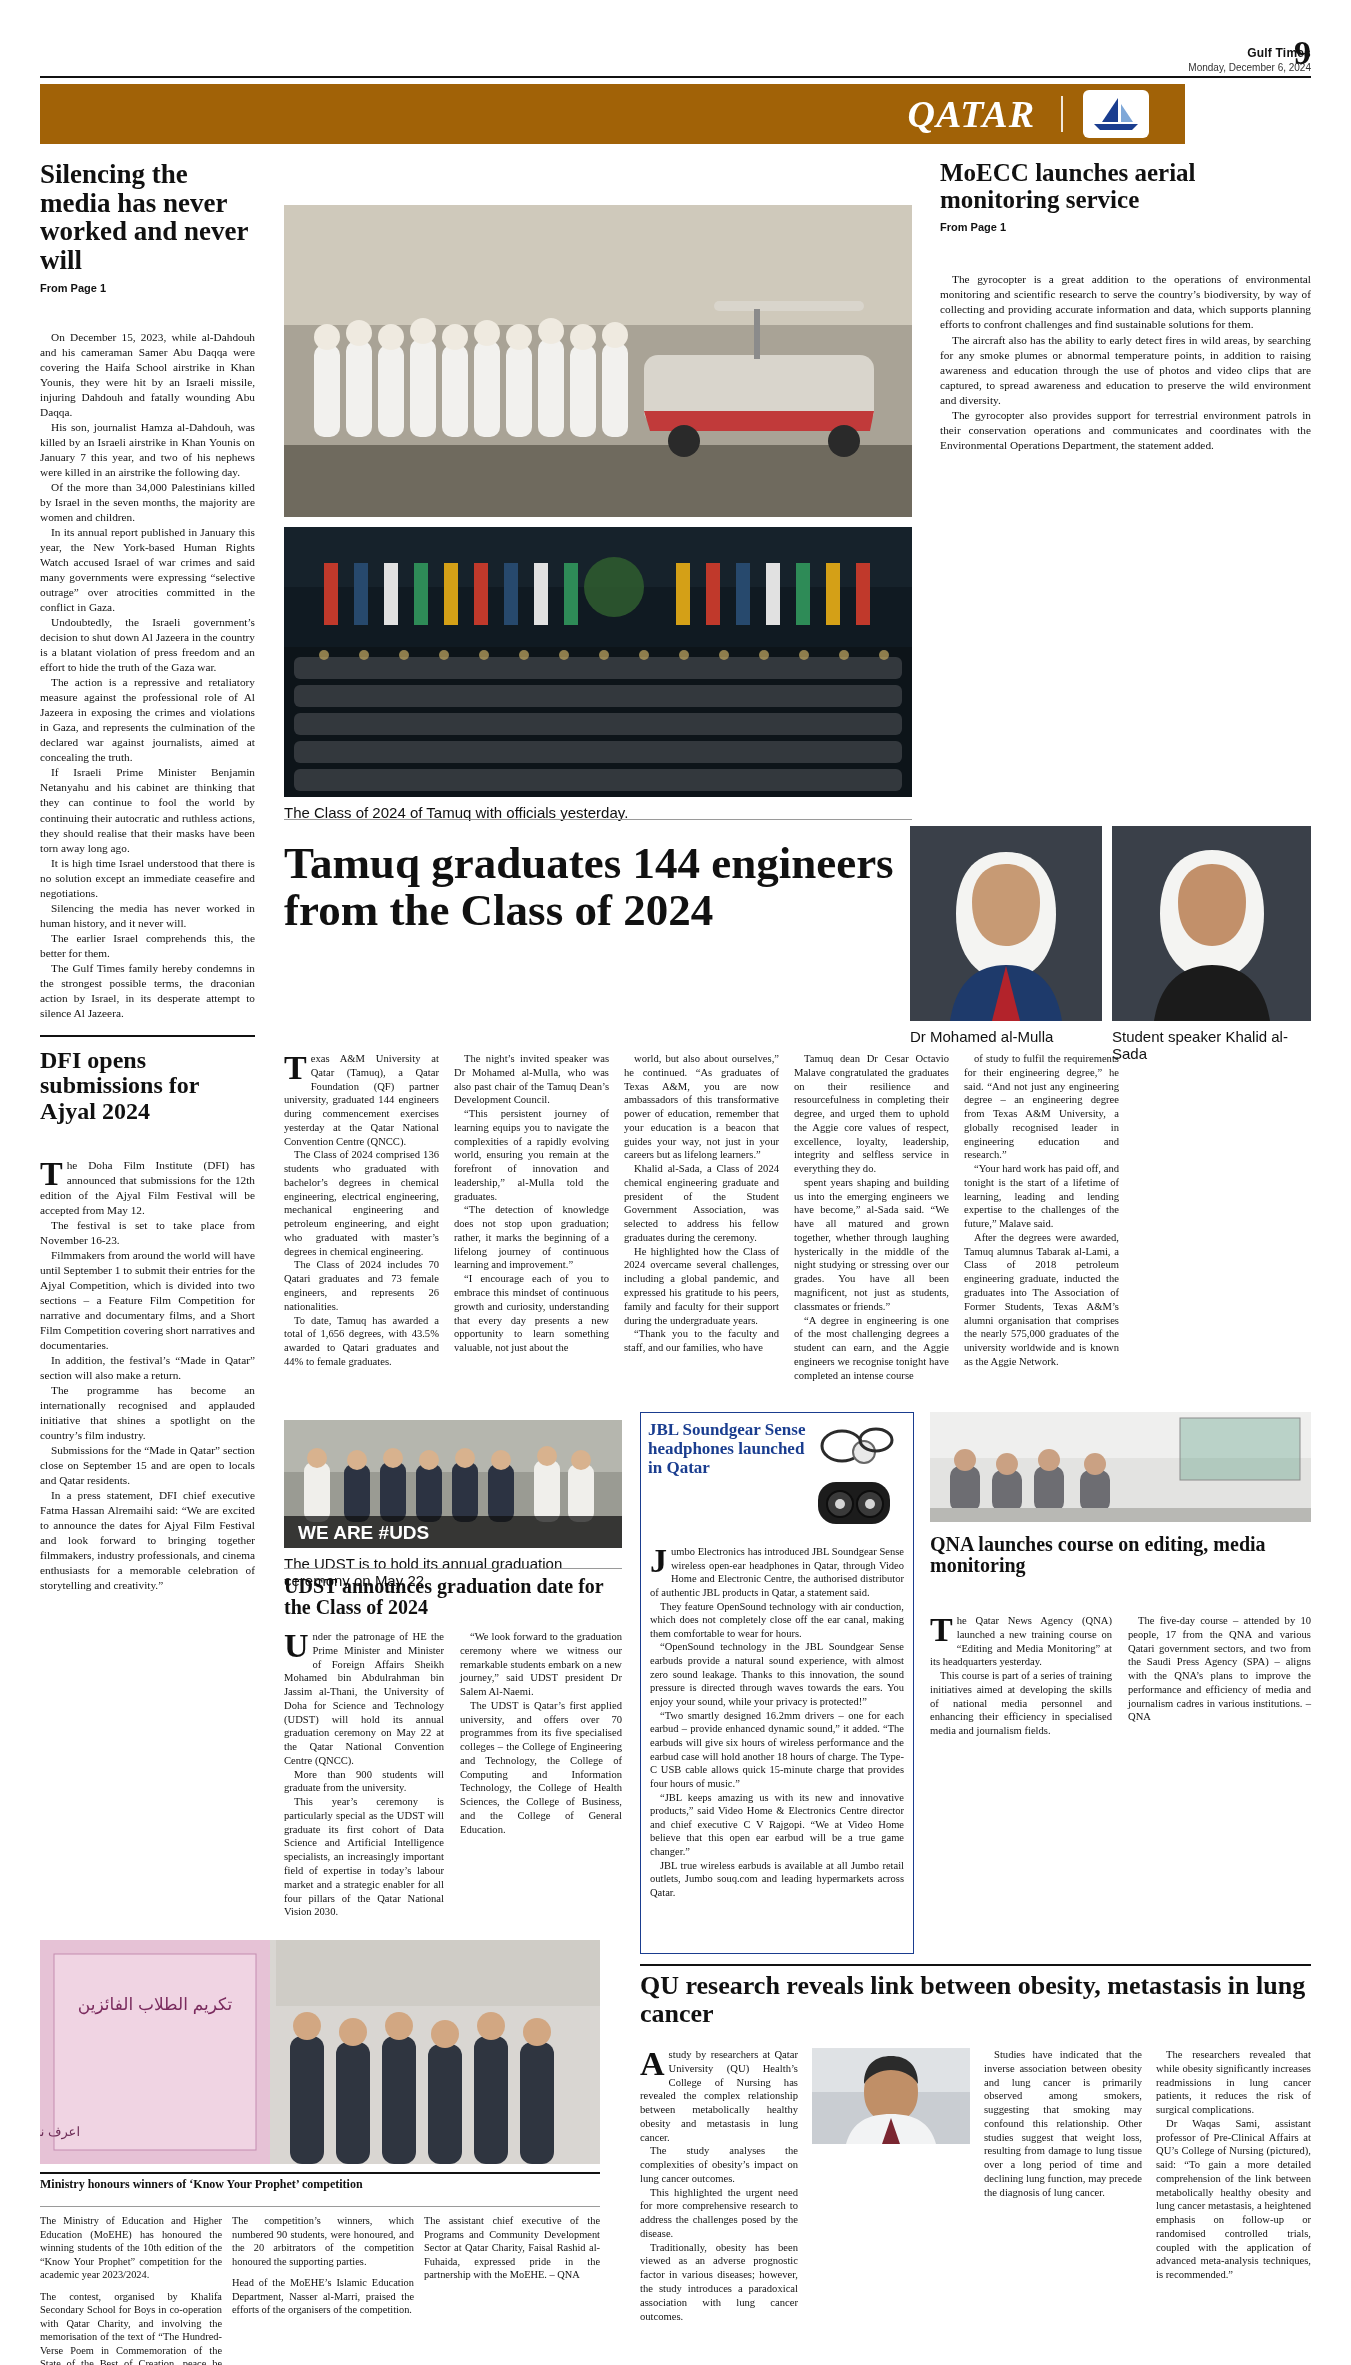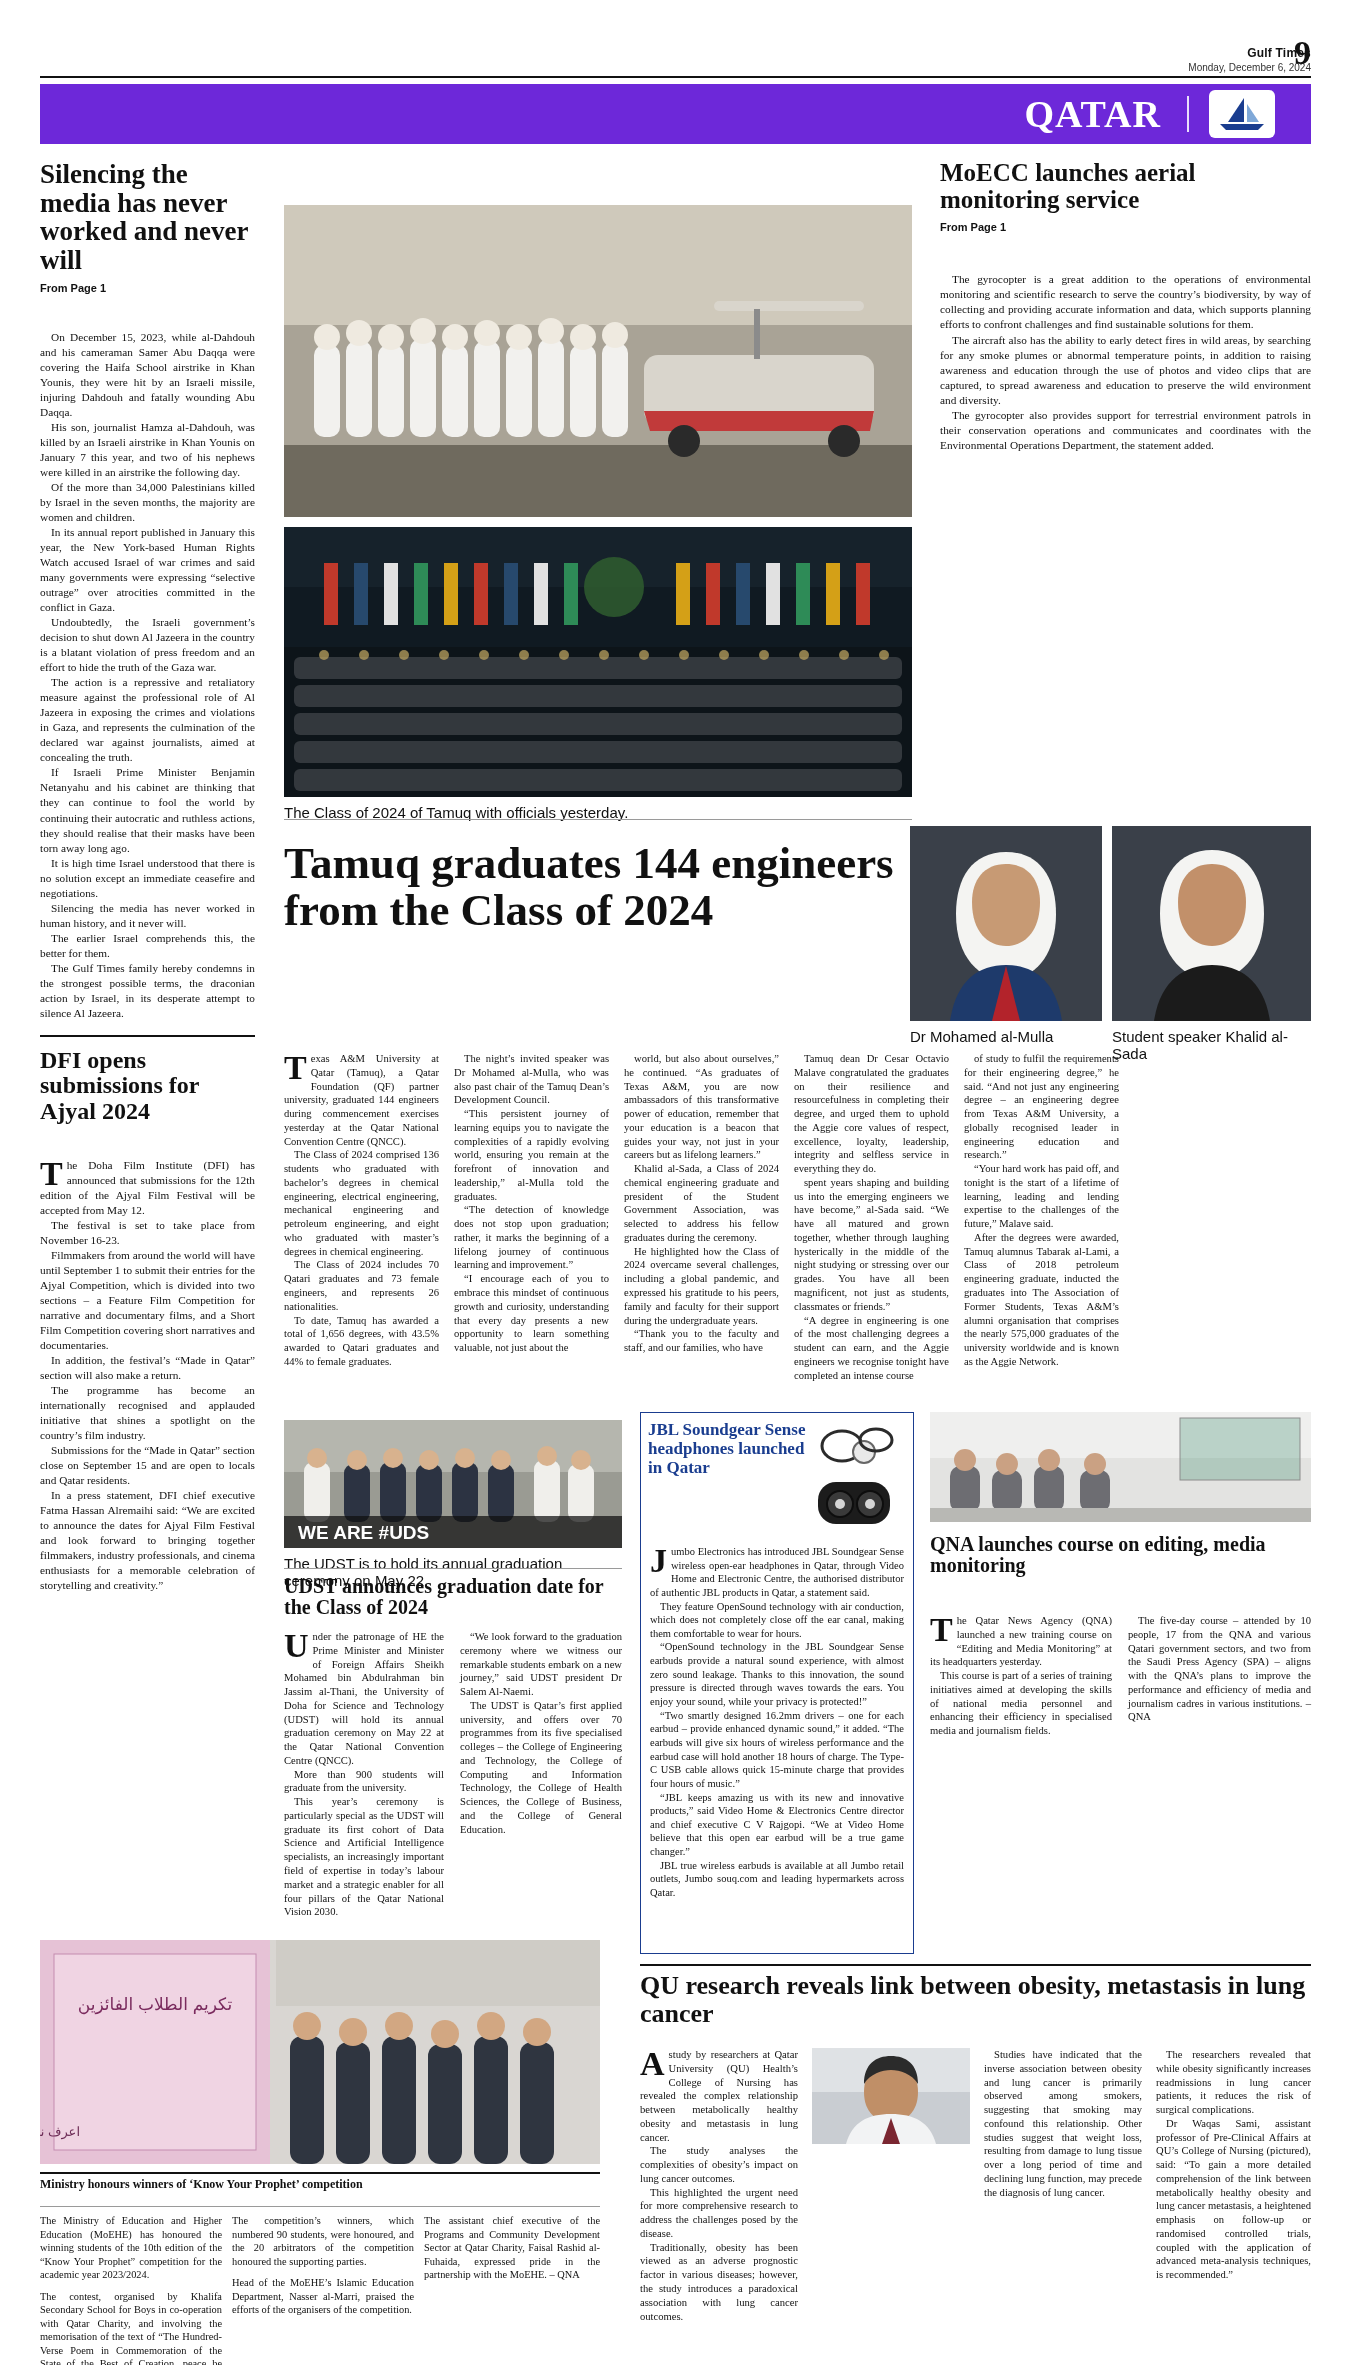--- a/index.html
+++ b/index.html
@@ -13,21 +13,21 @@
   }
   .page{position:relative;width:1351px;height:2365px;}
 
   
   .masthead{position:absolute;left:0;top:0;width:1351px;height:130px;}
   .mast-top{position:absolute;right:40px;top:46px;text-align:right;}
   .mast-top .gt{font-family:"Liberation Sans",sans-serif;font-weight:bold;font-size:12px;letter-spacing:.2px;}
   .mast-top .dt{font-family:"Liberation Sans",sans-serif;font-size:10px;color:#333;margin-top:2px;}
   .pagenum{position:absolute;right:0px;top:38px;font-family:"Liberation Serif",serif;font-weight:bold;font-size:34px;}
   .mast-rule{position:absolute;left:40px;top:76px;width:1271px;height:2px;background:#111;}
-  .redbar{position:absolute;left:40px;top:84px;width:1271px;height:60px;background:#6d28d9;}
+  .redbar{position:absolute;left:40px;top:84px;width:1145px;height:60px;background:#a16207;font-style:italic;}
   .redbar .sec{position:absolute;right:150px;top:8px;color:#fff;font-family:"Liberation Serif",serif;font-weight:bold;font-size:38px;letter-spacing:1px;}
   .redbar .divider{position:absolute;right:122px;top:12px;width:2px;height:36px;background:#fff;opacity:.85;}
   .logo-circle{position:absolute;right:36px;top:6px;width:66px;height:48px;background:#fff;border-radius:6px;display:flex;align-items:center;justify-content:center;}
   .logo-circle svg{display:block;}
 
   
   .hl{font-family:"Liberation Serif",serif;font-weight:bold;line-height:1.06;}
   .fromp{font-family:"Liberation Sans",serif;font-weight:bold;font-size:11px;margin:8px 0 6px;}
   .cap{font-family:"Liberation Sans",sans-serif;font-size:15px;color:#111;padding-top:4px;}
   .rule{background:#111;}

